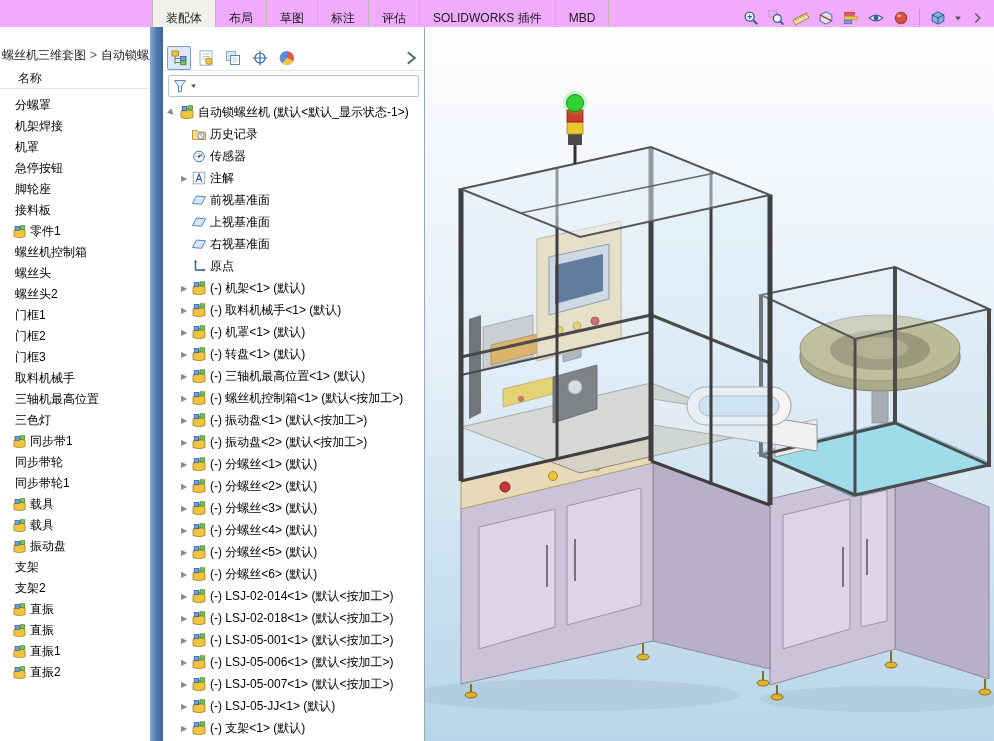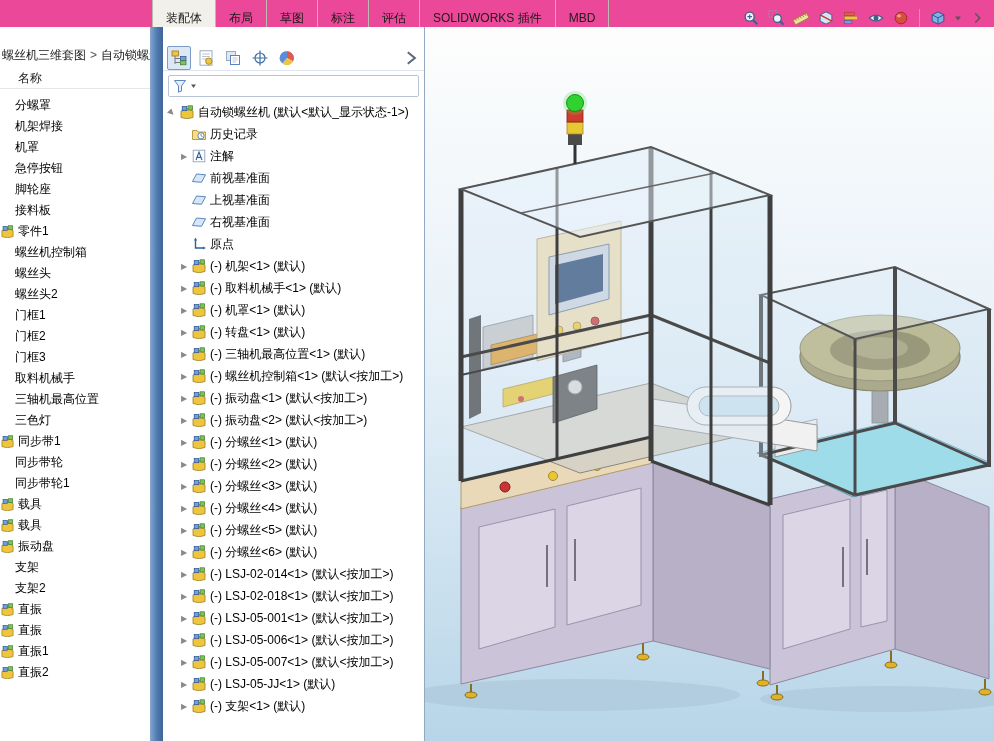--- a/index.html
+++ b/index.html
@@ -1,39 +1,39 @@
 <!DOCTYPE html>
 <html><head>
 <meta charset="utf-8">
 <style>
 *{margin:0;padding:0;box-sizing:border-box}
 html,body{width:994px;height:741px;overflow:hidden}
 body{font-family:"Liberation Sans","DejaVu Sans",sans-serif;font-size:12px;color:#000;background:#fff}
 .app{position:relative;width:994px;height:741px;overflow:hidden;background:#fff}
 
 
-.ribbon{position:absolute;left:0;top:0;right:0;height:37px;background:#ec4899;border-bottom:1px solid #a29f97;display:flex;align-items:stretch}
+.ribbon{position:absolute;left:0;top:0;right:0;height:37px;background:#f0abfc;border-bottom:1px solid #a29f97;display:flex;align-items:stretch}
 .ribbon-spacer{width:152px;flex:none}
 .tabs{display:flex;align-items:stretch}
 .tab{display:flex;align-items:center;padding:0 13px;border-right:1px solid #bdbab2;color:#1a1a1a;white-space:nowrap;cursor:default}
 .tab:first-child{border-left:1px solid #bdbab2}
 .tab.active{background:#f2f0ea}
 .view-toolbar{margin-left:auto;display:flex;align-items:center;gap:3px;padding-right:5px}
 .tool-btn{width:22px;height:22px;padding:2px;display:flex;align-items:center;justify-content:center}
 .tool-btn svg{width:100%;height:100%;display:block}
 .tool-btn.caret{width:12px}
 .tool-sep{width:1px;height:18px;background:#aeaba3;margin:0 4px}
 
 
 .left-panel{position:absolute;left:0;top:27px;width:150px;height:714px;background:#fff;overflow:hidden}
 .breadcrumb{margin-top:16px;height:24px;display:flex;align-items:center;padding:0 2px;white-space:nowrap;overflow:hidden;color:#222}
 .bc-sep{margin:0 4px;color:#555}
 .list-header{height:22px;line-height:22px;padding-left:18px;color:#222;border-bottom:1px solid #e6e6e6}
 .left-items{padding-top:6px}
-.left-item{height:21px;display:flex;align-items:center;white-space:nowrap;overflow:hidden;padding-left:0}
+.left-item{height:21px;display:flex;align-items:center;white-space:nowrap;overflow:hidden;padding-left:12px}
 .left-item.part{padding-left:15px}
 .li-ic{width:15px;height:13px;margin-right:3px;flex:none}
 .ic{display:inline-block}
 .ic svg{width:100%;height:100%;display:block}
 
 
 .splitter{position:absolute;left:150px;top:27px;width:13px;height:714px;background:linear-gradient(90deg,#85a8d0,#4f79ad 55%,#3f6597)}
 
 
 .feature-panel{position:absolute;left:163px;top:27px;width:262px;height:714px;background:#fff;border-right:1px solid #93a9c2;overflow:hidden}
@@ -380,20 +380,32 @@
         <div class="trow child">
           <span class="arrow"></span>
           <span class="ic t-ic">
             <svg viewBox="0 0 15 14">
               <path d="M1 3.5 L5.5 3.5 L6.5 5 L14 5 L14 12.5 L1 12.5 Z" fill="#f6dd8a" stroke="#a8862f" stroke-width="0.8"></path>
               <circle cx="9.5" cy="8.8" r="3.1" fill="#ffffff" stroke="#3a6ea5" stroke-width="0.8"></circle>
               <path d="M9.5 7 L9.5 8.8 L11 9.6" stroke="#3a6ea5" stroke-width="0.8" fill="none"></path>
             </svg>
           </span>
           <span class="t-label">历史记录</span>
+        </div>
+        <div class="trow child">
+          <span class="arrow"></span>
+          <span class="ic t-ic">
+            <svg viewBox="0 0 14 14">
+              <circle cx="7" cy="7.5" r="5.3" fill="#eef3f8" stroke="#4a79b8" stroke-width="1"></circle>
+              <path d="M7 7.5 L10 5.2" stroke="#c0392b" stroke-width="1.2" fill="none"></path>
+              <circle cx="7" cy="7.5" r="1.1" fill="#333333"></circle>
+              <path d="M3.5 7.5 L4.5 7.5 M7 4 L7 5 M9.5 7.5 L10.5 7.5" stroke="#4a79b8" stroke-width="0.7"></path>
+            </svg>
+          </span>
+          <span class="t-label">传感器</span>
         </div>
         <div class="trow child">
           <span class="arrow">▶</span>
           <span class="ic t-ic">
             <svg viewBox="0 0 14 14">
               <rect x="1.2" y="1.2" width="11.6" height="11.6" fill="#ffffff" stroke="#8fa3ba" stroke-width="0.9"></rect>
               <path d="M4 11 L7 3 L10 11 M5.2 8.4 L8.8 8.4" stroke="#2c5f9e" stroke-width="1.1" fill="none"></path>
             </svg>
           </span>
           <span class="t-label">注解</span>

